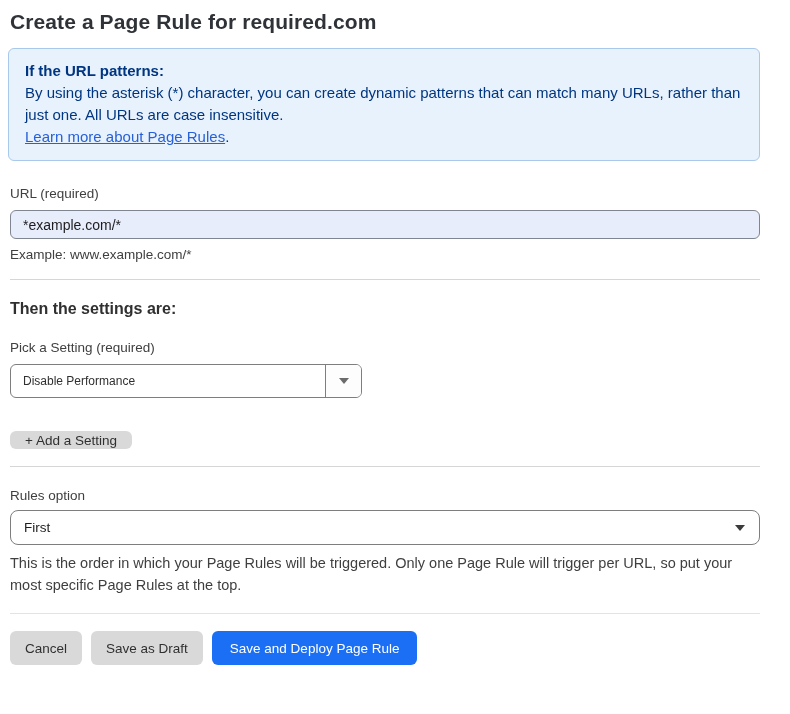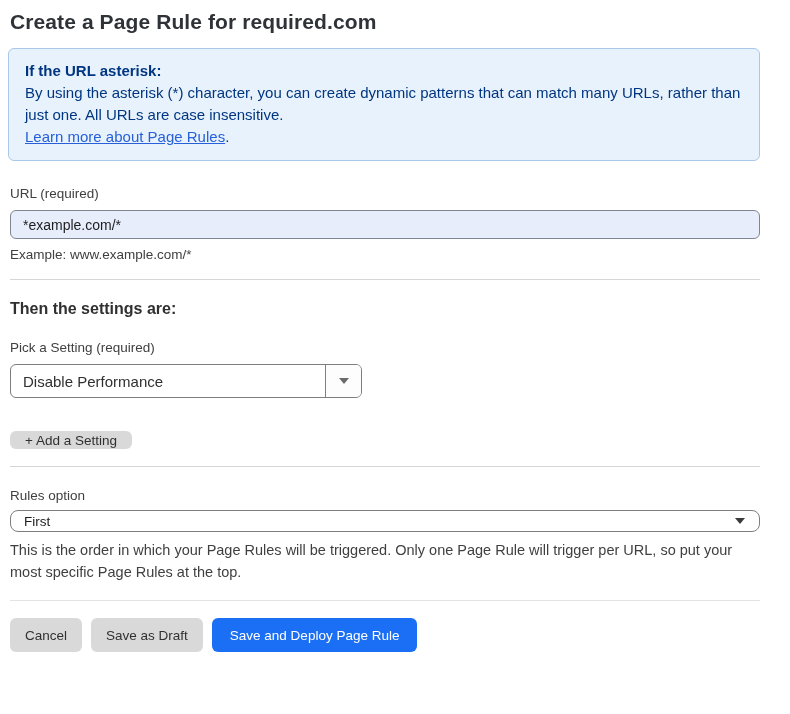--- a/index.html
+++ b/index.html
@@ -64,21 +64,21 @@
   h2.section-heading{font-size:16px;font-weight:700;color:#303030;margin:20px 0 0 0;}
 
   .picker-label{margin-top:22px;}
   .select-row{display:flex;align-items:center;margin-top:9px;}
   .select-seg{
     width:352px;height:34px;display:flex;align-items:stretch;
     border:1px solid #7e7e7e;border-radius:6px;background:#fff;cursor:pointer;
   }
   .select-seg .value{
     flex:1;display:flex;align-items:center;padding:0 12px;
-    font-size:15px;color:#303030;white-space:nowrap;overflow:hidden;
+    font-size:12px;color:#303030;white-space:nowrap;overflow:hidden;
   }
   .select-seg .arrow-seg{
     width:36px;border-left:1px solid #7e7e7e;
     display:flex;align-items:center;justify-content:center;
     background:#fdfdfd;border-radius:0 5px 5px 0;
   }
   .tri{
     width:0;height:0;display:inline-block;
     border-left:5px solid transparent;border-right:5px solid transparent;
     border-top:6px solid #6b6b6b;
@@ -92,41 +92,41 @@
     padding:0 15px;cursor:pointer;
     font-family:"Liberation Sans","DejaVu Sans",sans-serif;
   }
   .btn.add-setting{margin-top:33px;display:inline-block;}
   .btn.primary{background:var(--primary);color:#ffffff;padding:0 18px;height:34px;}
   .btn.footer-gray{height:34px;}
 
   .order-heading{margin-top:22px;}
   .order-label{margin-top:21px;margin-bottom:7px;}
   .select-full{
-    width:100%;height:22px;
+    width:100%;height:35px;
     border:1px solid #7e7e7e;border-radius:8px;background:#fff;
     display:flex;align-items:center;justify-content:space-between;
     padding:0 14px 0 13px;font-size:13.5px;color:#1d1d1f;cursor:pointer;
   }
   .help-text{
     font-size:14.5px;color:#3f3f3f;line-height:22px;
     margin:7px 0 0 0;max-width:740px;
   }
   .footer-divider{margin-top:8px;}
   .footer{display:flex;gap:9px;margin-top:17px;padding-bottom:12px;}
 </style>
 </head>
 <body>
 
 <div class="page">
 
   <h1 class="page-title">Create a Page Rule for required.com</h1>
 
   <div class="notice">
-    <div class="notice-heading">If the URL asterisk:</div>
+    <div class="notice-heading">If the URL patterns:</div>
     <div class="notice-body">By using the asterisk (*) character, you can create dynamic patterns that can match many URLs, rather than just one. All URLs are case insensitive.</div>
     <div class="notice-link-line"><a class="notice-link">Learn more about Page Rules</a><span class="notice-suffix">.</span></div>
   </div>
 
   <div class="url-block">
     <label class="field-label">URL (required)</label>
     <input class="url-input" type="text" value="*example.com/*" style="">
     <div class="example-text">Example: www.example.com/*</div>
   </div>
 

